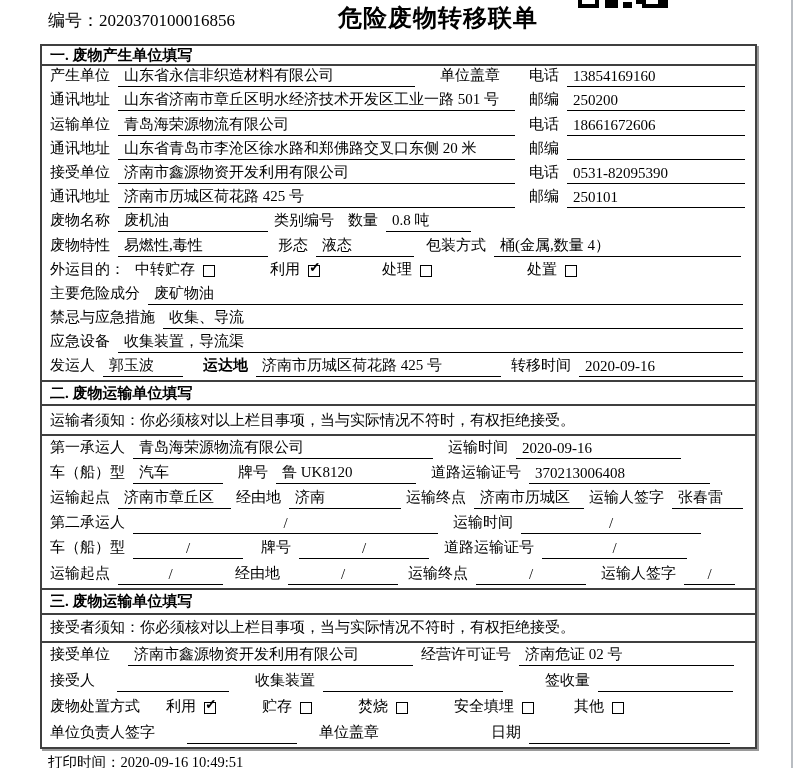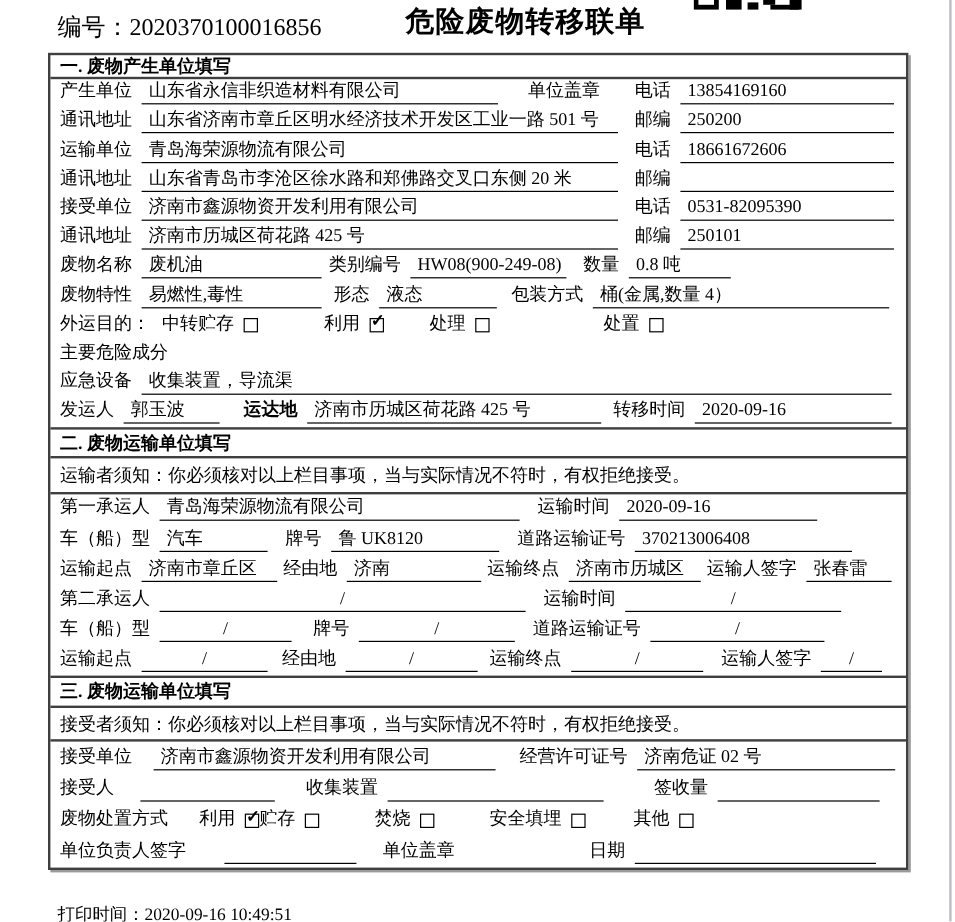--- a/index.html
+++ b/index.html
@@ -1,21 +1,21 @@
 <!DOCTYPE html>
 <html><head>
 <meta charset="utf-8">
 <style>
   :root{ --bd:#3f3f3f; }
   *{ box-sizing:border-box; margin:0; padding:0; }
   html,body{ width:796px; height:768px; }
   body{ position:relative; background:#fff; color:#000;
         font-family:"Liberation Serif","DejaVu Serif",serif; overflow:hidden; }
   .page-edge{ position:absolute; left:791px; top:0; width:2px; height:768px; background:#b9bdc2; }
-  .docnum{ position:absolute; left:48px; top:9px; font-size:20px; white-space:nowrap; }
+  .docnum{ position:absolute; left:48px; top:9px; font-size:17px; white-space:nowrap; }
   .doc-title{ position:absolute; left:80px; right:0; top:2px; text-align:center;
               font-size:24px; font-weight:bold; letter-spacing:1px; }
   .qr{ position:absolute; left:578px; top:0; width:92px; height:9px; overflow:hidden; }
   .qr i{ position:absolute; background:#000; }
   .qr .o{ left:0; top:-11px; width:21px; height:19px; background:transparent; border:4px solid #000; }
 
   .form{ position:absolute; left:40px; top:44px; width:717px; border:2px solid var(--bd);
          background:#fff; box-shadow:2px 2px 0 #9a9a9a; }
   .sec-h{ display:flex; align-items:center; padding-left:8px; font-weight:bold; font-size:15px;
           border-bottom:2px solid var(--bd); }
@@ -94,21 +94,20 @@
         <div class="row">
           <span class="lbl">通讯地址</span>
           <span class="fld" style="flex: 1 1 auto; width: auto;">济南市历城区荷花路 425 号</span>
           <span class="lbl" style="margin-left: 14px;">邮编</span>
           <span class="fld" style="width: 178px;">250101</span>
         </div>
         <div class="row">
           <span class="lbl">废物名称</span>
           <span class="fld" style="width: 150px;">废机油</span>
           <span class="lbl" style="margin-left: 6px;">类别编号</span>
-          <span class="fld" style="width: 130px;">HW08(900-249-08)</span>
           <span class="lbl" style="margin-left: 14px;">数量</span>
           <span class="fld" style="width: 85px;">0.8 吨</span>
           <span class="sp" style="flex: 1 1 auto; width: auto;"></span>
         </div>
         <div class="row">
           <span class="lbl">废物特性</span>
           <span class="fld" style="width: 150px;">易燃性,毒性</span>
           <span class="lbl" style="margin-left: 10px;">形态</span>
           <span class="fld" style="width: 98px;">液态</span>
           <span class="lbl" style="margin-left: 12px;">包装方式</span>
@@ -117,32 +116,37 @@
         <div class="row">
           <span class="lbl">外运目的：</span>
           <span class="cbw" style="margin-left: 10px;">
             <span class="lbl">中转贮存</span>
             <span class="cb"></span>
           </span>
           <span class="cbw" style="margin-left: 55px;">
             <span class="lbl">利用</span>
             <span class="cb on"></span>
           </span>
-          <span class="cbw" style="margin-left: 38px;">
+          <span class="cbw" style="margin-left: 62px;">
             <span class="lbl">处理</span>
             <span class="cb"></span>
           </span>
           <span class="cbw" style="margin-left: 95px;">
             <span class="lbl">处置</span>
             <span class="cb"></span>
           </span>
           <span class="sp" style="flex: 1 1 auto; width: auto;"></span>
         </div>
         <div class="row">
           <span class="lbl">主要危险成分</span>
+          <span class="fld" style="flex: 1 1 auto; width: auto; margin-right: 2px;">废矿物油</span>
+        </div>
+        <div class="row">
+          <span class="lbl">禁忌与应急措施</span>
+          <span class="fld" style="flex: 1 1 auto; width: auto; margin-right: 2px;">收集、导流</span>
         </div>
         <div class="row">
           <span class="lbl">应急设备</span>
           <span class="fld" style="flex: 1 1 auto; width: auto; margin-right: 2px;">收集装置，导流渠</span>
         </div>
         <div class="row">
           <span class="lbl">发运人</span>
           <span class="fld" style="width: 80px;">郭玉波</span>
           <span class="lbl" style="margin-left: 20px; font-weight: bold;">运达地</span>
           <span class="fld" style="width: 245px;">济南市历城区荷花路 425 号</span>
@@ -208,39 +212,39 @@
         </div>
       </div>
   </div>
   <div class="s3">
     <div class="sec-h">三. 废物运输单位填写</div>
     <div class="notice">接受者须知：你必须核对以上栏目事项，当与实际情况不符时，有权拒绝接受。</div>
     <div class="rows">
         <div class="row">
           <span class="lbl">接受单位</span>
           <span class="fld" style="width: 285px; margin-left: 18px;">济南市鑫源物资开发利用有限公司</span>
-          <span class="lbl" style="margin-left: 20px;">经营许可证号</span>
+          <span class="lbl" style="margin-left: 8px;">经营许可证号</span>
           <span class="fld" style="width: 215px;">济南危证 02 号</span>
           <span class="sp" style="flex: 1 1 auto; width: auto;"></span>
         </div>
         <div class="row">
           <span class="lbl">接受人</span>
           <span class="fld" style="width: 112px; margin-left: 22px;"></span>
           <span class="lbl" style="margin-left: 26px;">收集装置</span>
           <span class="fld" style="width: 180px;"></span>
           <span class="lbl" style="margin-left: 42px;">签收量</span>
           <span class="fld" style="flex: 1 1 auto; width: auto; margin-right: 12px;"></span>
         </div>
         <div class="row">
           <span class="lbl">废物处置方式</span>
           <span class="cbw" style="margin-left: 26px;">
             <span class="lbl">利用</span>
             <span class="cb on"></span>
           </span>
-          <span class="cbw" style="">
+          <span class="cbw" style="margin-left: 46px;">
             <span class="lbl">贮存</span>
             <span class="cb"></span>
           </span>
           <span class="cbw" style="margin-left: 46px;">
             <span class="lbl">焚烧</span>
             <span class="cb"></span>
           </span>
           <span class="cbw" style="margin-left: 46px;">
             <span class="lbl">安全填埋</span>
             <span class="cb"></span>

